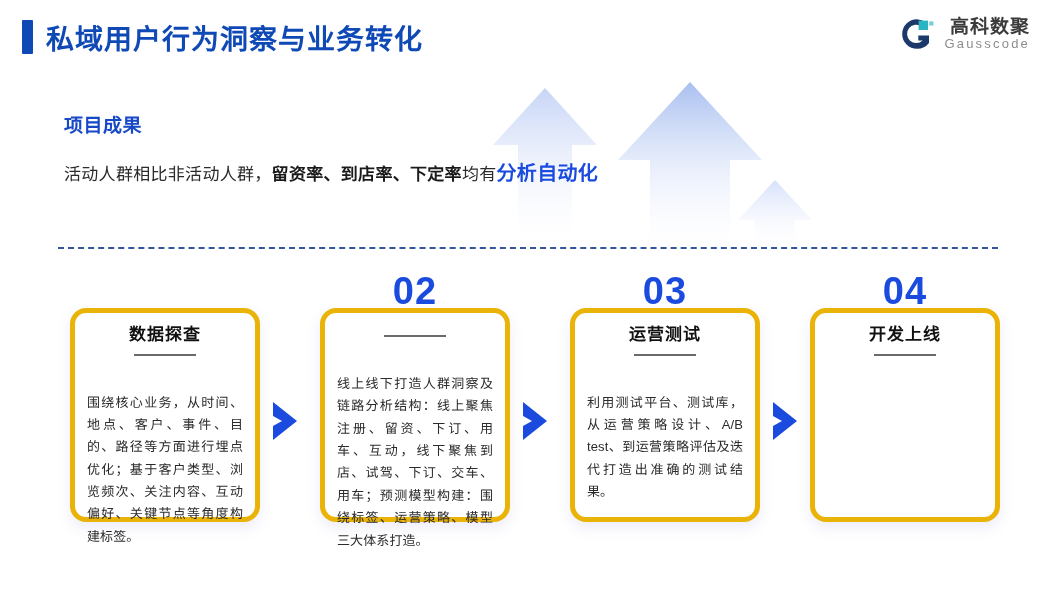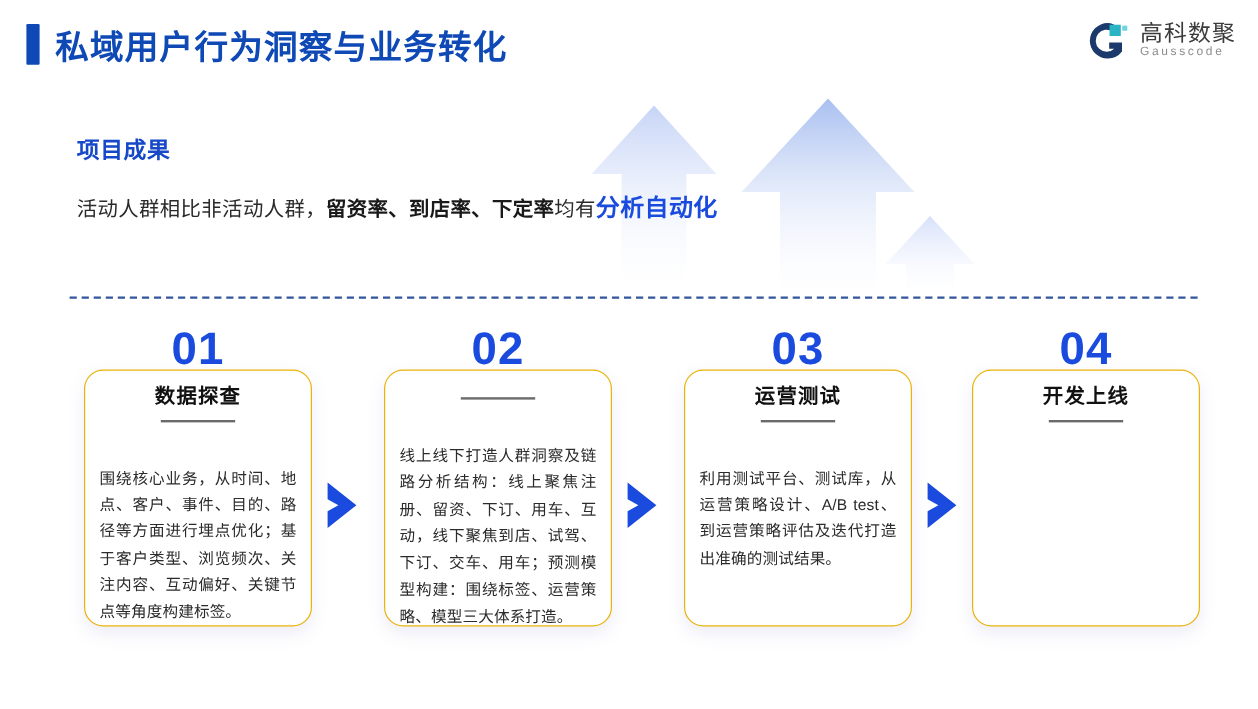--- a/index.html
+++ b/index.html
@@ -80,28 +80,28 @@
 
   .logo-text {
     display: flex;
     flex-direction: column;
     justify-content: center;
     line-height: 1.05;
   }
 
   .logo-cn {
     font-size: 19px;
-    font-weight: normal;
+    font-weight: bold;
     color: #3b3b3b;
     letter-spacing: 1px;
     text-align: right;
   }
 
   .logo-en {
-    font-size: 10px;
+    font-size: 13px;
     color: #8d8d8d;
     letter-spacing: 2.2px;
   }
 
   
   .arrows {
     position: absolute;
     left: 0; top: 0;
     width: 1048px;
     height: 250px;
@@ -194,21 +194,21 @@
     z-index: 3;
   }
 
   .step-card {
     position: absolute;
     top: 36px;
     left: 0;
     width: 190px;
     height: 214px;
     background: #ffffff;
-    border: 1px solid #eab308;
+    border: 5px solid #eab308;
     border-radius: 16px;
     box-shadow: 0 6px 14px rgba(120,110,190,0.13);
     z-index: 2;
     padding: 13px 12px 10px 12px;
   }
 
   .step-title {
     text-align: center;
     font-size: 17px;
     font-weight: bold;
@@ -296,21 +296,20 @@
     <div class="results-line">
       <span>活动人群相比非活动人群，</span><span class="bold-dark">留资率、到店率、下定率</span><span>均有</span><span class="hl-phrase">分析自动化</span>
     </div>
   </div>
 
   <div class="divider"></div>
 
   <div class="steps">
 
     <div class="step" style="left:70px;">
-      <div class="step-num">01</div>
       <div class="step-card">
         <div class="step-title">数据探查</div>
         <div class="step-rule"></div>
         <div class="step-desc">围绕核心业务，从时间、地点、客户、事件、目的、路径等方面进行埋点优化；基于客户类型、浏览频次、关注内容、互动偏好、关键节点等角度构建标签。</div>
       </div>
     </div>
 
     <svg class="chev" style="left:270px;" viewBox="0 0 30 42" aria-hidden="true">
       <path d="M3 2 L27 21 L3 40 L3 26 L12 21 L3 16 Z" fill="#1A4BDE"></path>
     </svg>

